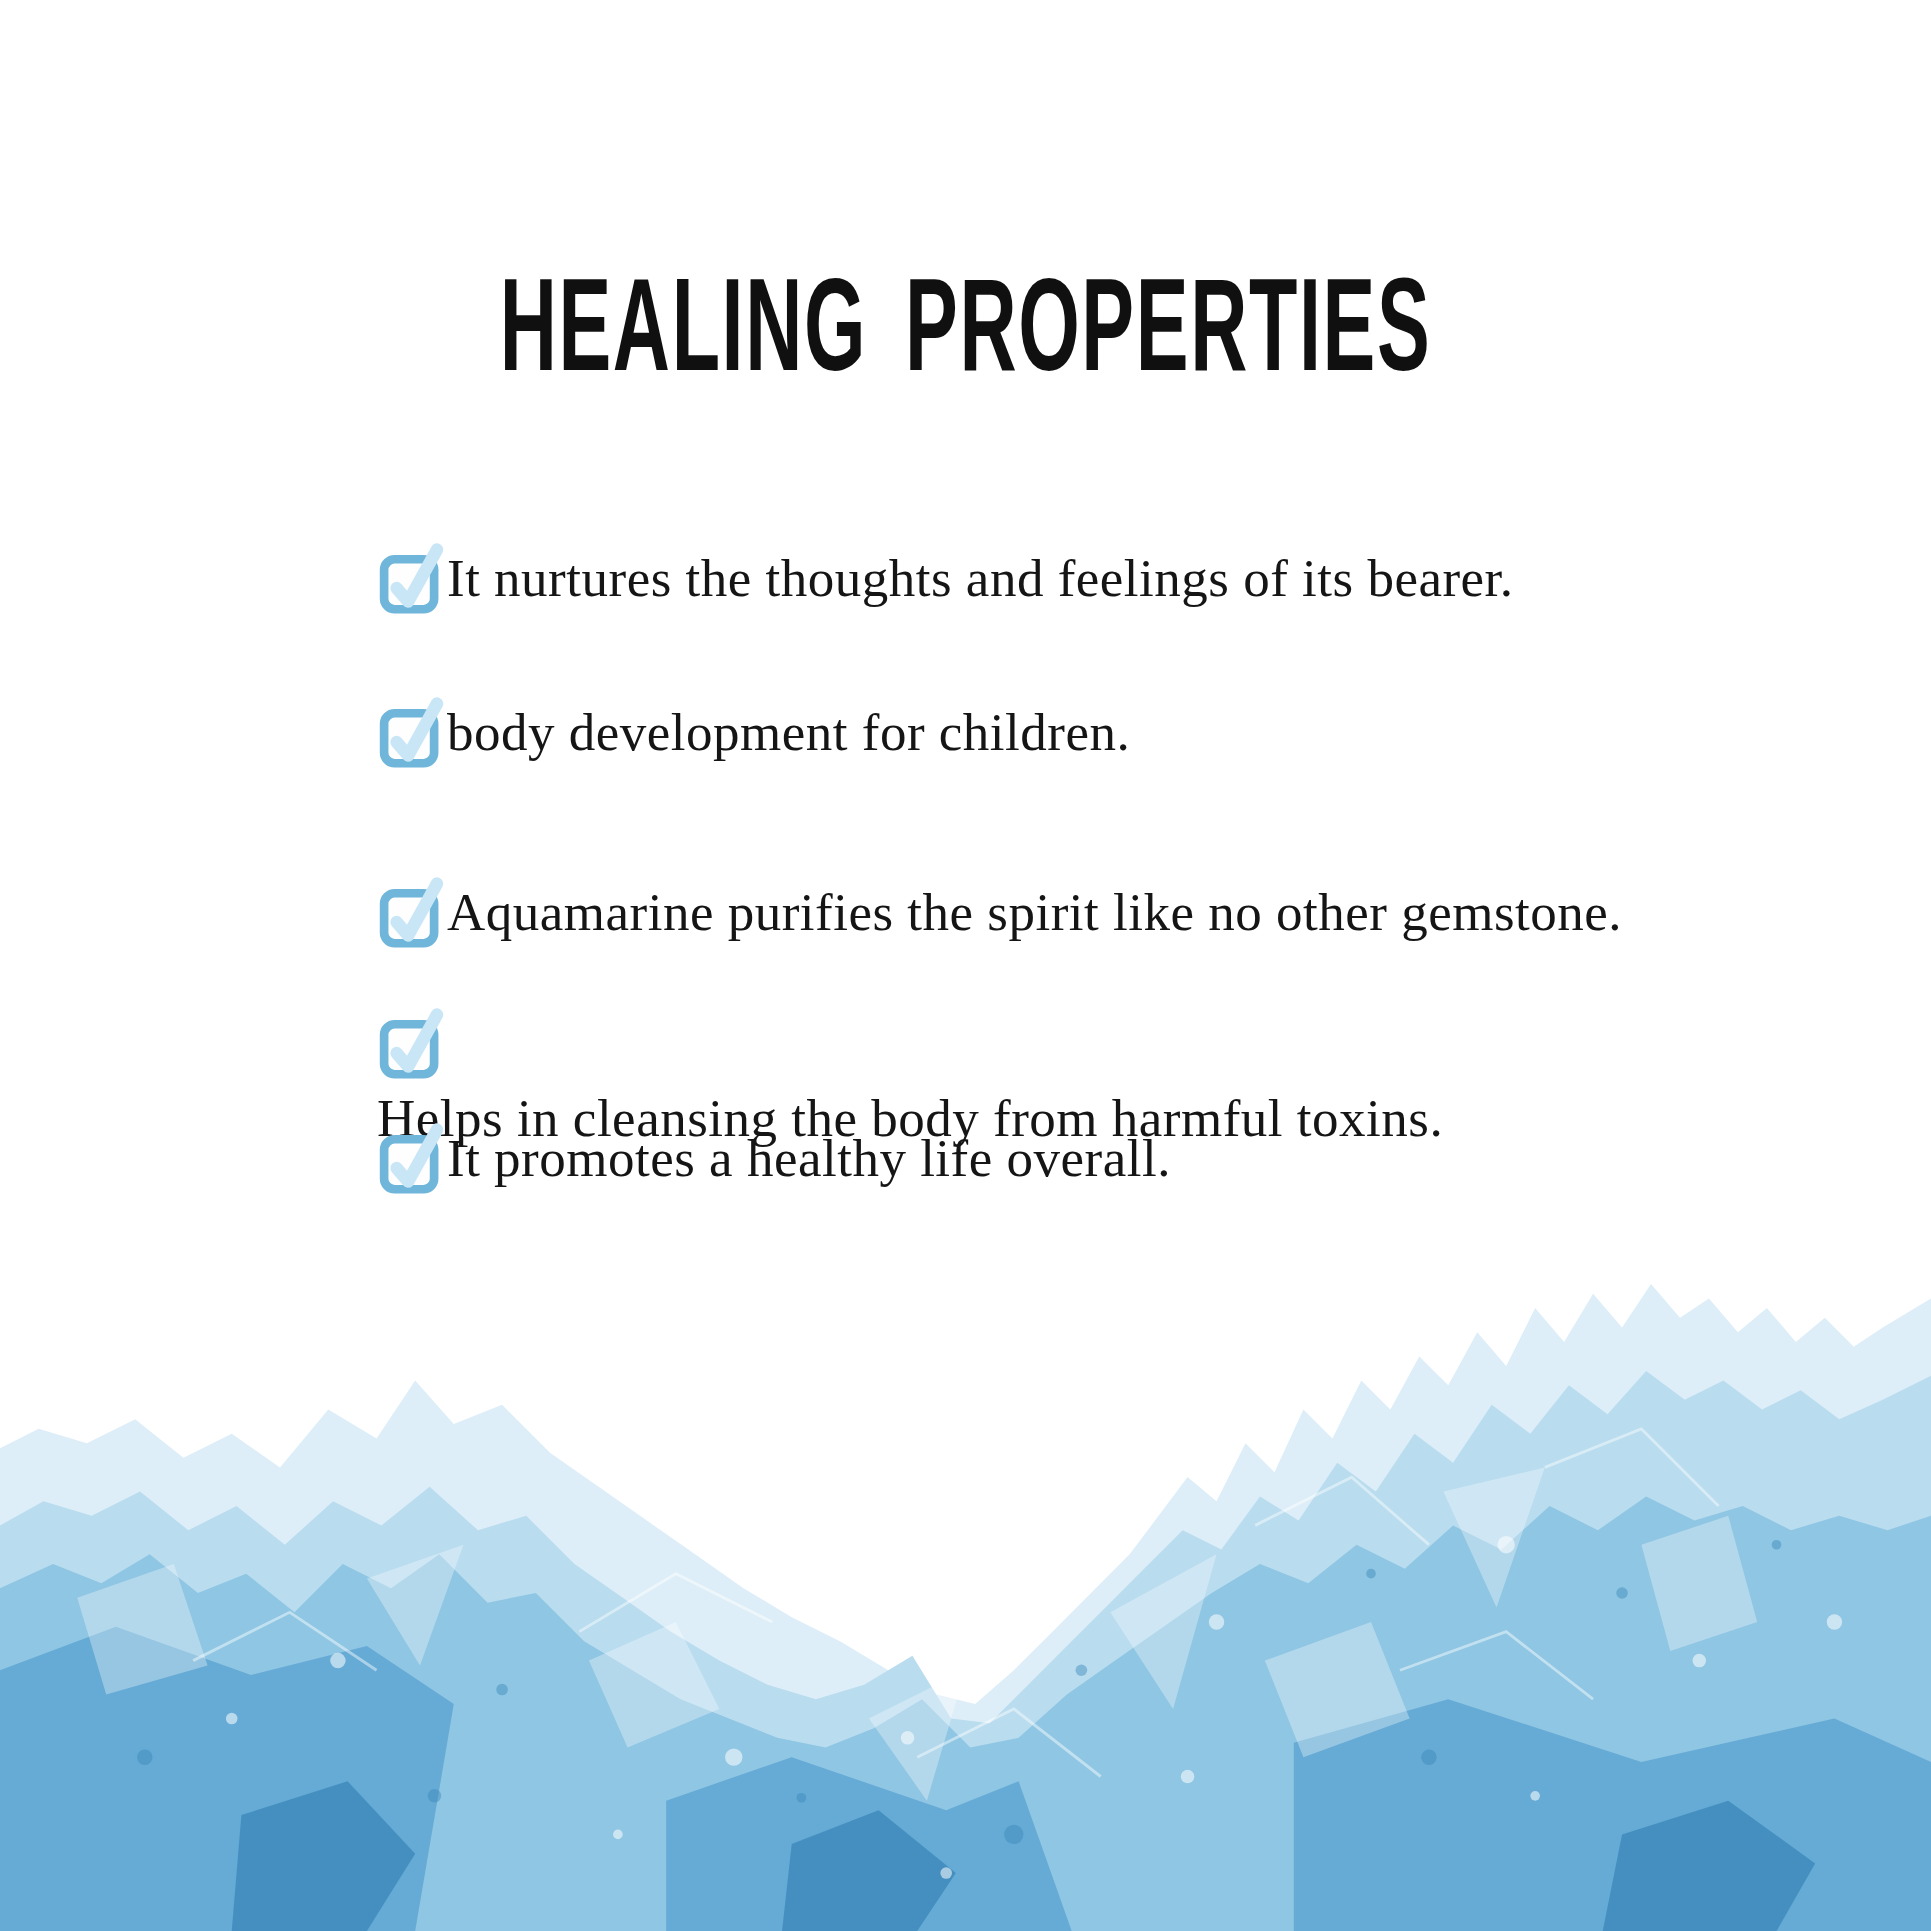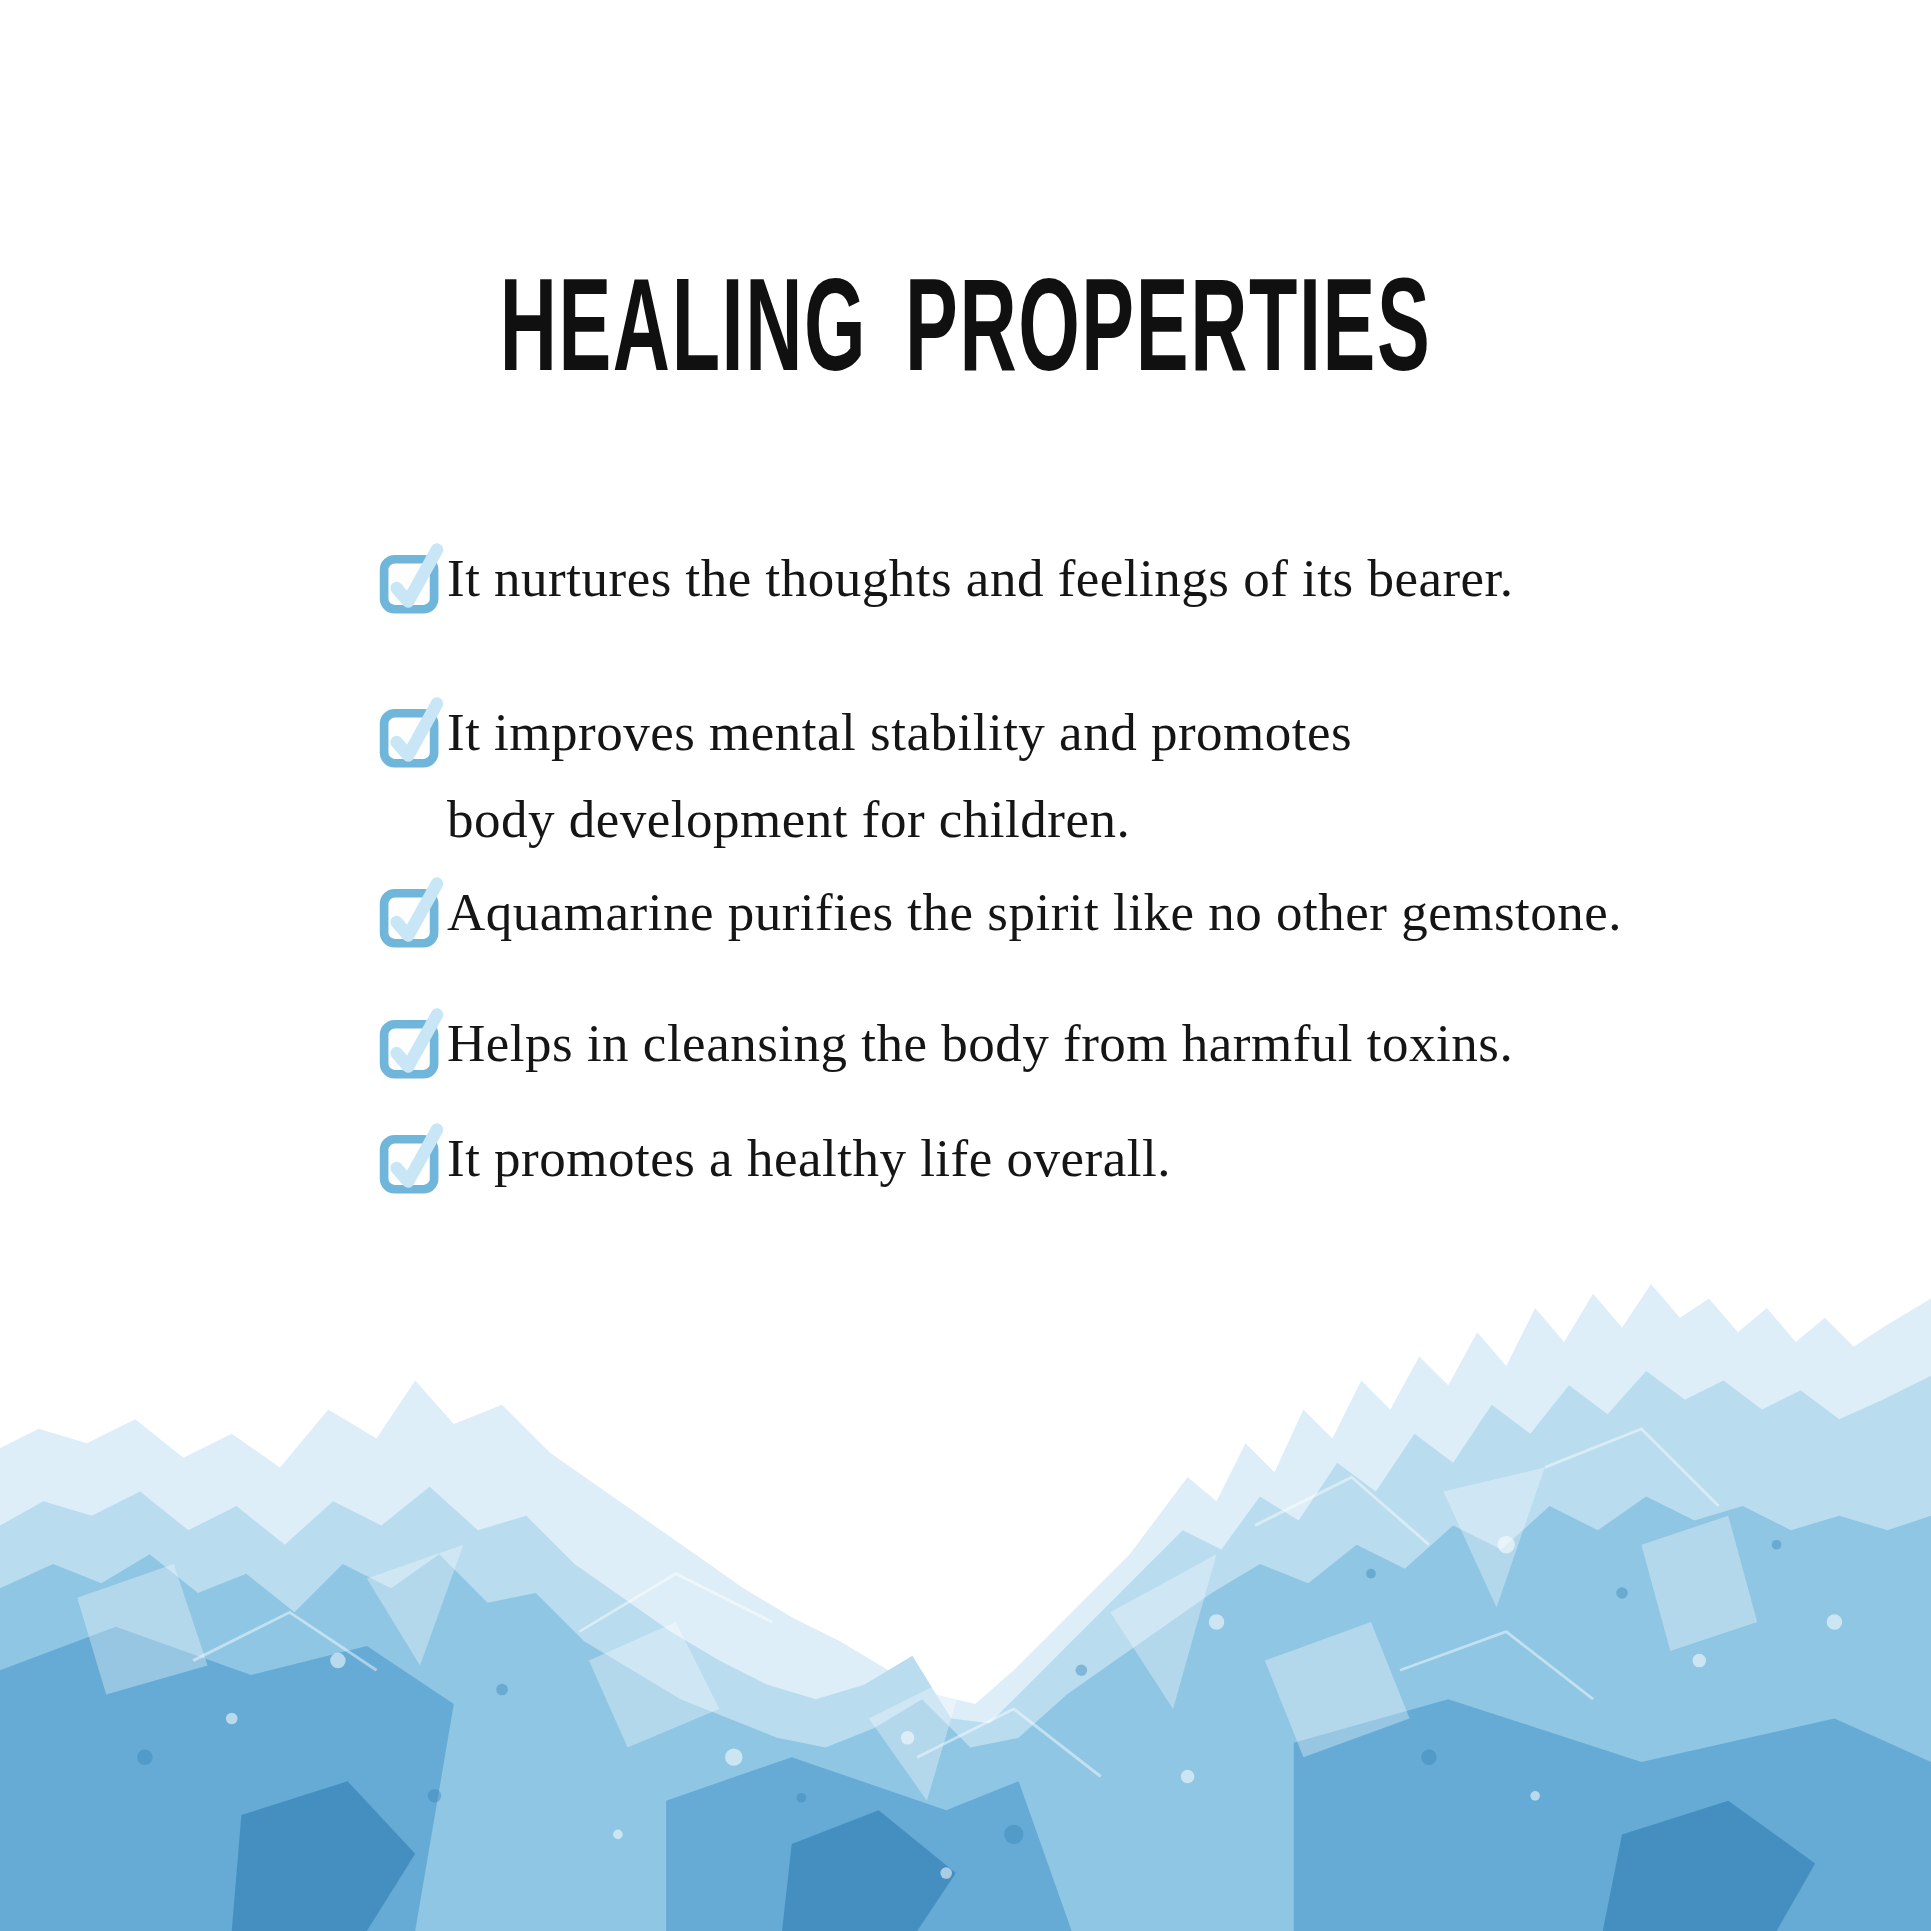--- a/index.html
+++ b/index.html
@@ -45,21 +45,21 @@
   .item-text{
     margin-top:-4.8px;
     font-size:53px;line-height:87px;
     letter-spacing:0.5px;
     white-space:nowrap;
   }
   .item-text span{display:block;}
   #item-1{top:540px;}
   #item-2{top:694px;}
   #item-3{top:874px;}
-  #item-4{top:1005px;}
+  #item-4{top:1005px;flex-direction:column;}
   #item-5{top:1120px;}
 
   
   .ice{position:absolute;left:0;top:1255px;width:1931px;height:676px;}
   .ice-0{fill:var(--ice-0,#ddeef8);}
   .ice-1{fill:var(--ice-1,#b9dcef);}
   .ice-2{fill:var(--ice-2,#8fc6e3);}
   .ice-3{fill:var(--ice-3,#5ea6d2);opacity:.85;}
   .ice-4{fill:var(--ice-4,#3c88ba);opacity:.8;}
   .facet{fill:#ffffff;opacity:.32;}
@@ -85,21 +85,20 @@
         <span>It nurtures the thoughts and feelings of its bearer.</span>
       </div>
     </div>
 
     <div class="item" id="item-2">
       <svg class="cb" viewBox="0 0 72 78" width="70" height="75">
         <rect class="cb-box" x="7" y="20" width="52" height="52" rx="11"></rect>
         <path class="cb-check" d="M20 50 L32 64 L62 10"></path>
       </svg>
       <div class="item-text">
-        <span>It improves mental stability and promotes</span>
         <span>body development for children.</span>
       </div>
     </div>
 
     <div class="item" id="item-3">
       <svg class="cb" viewBox="0 0 72 78" width="70" height="75">
         <rect class="cb-box" x="7" y="20" width="52" height="52" rx="11"></rect>
         <path class="cb-check" d="M20 50 L32 64 L62 10"></path>
       </svg>
       <div class="item-text">

